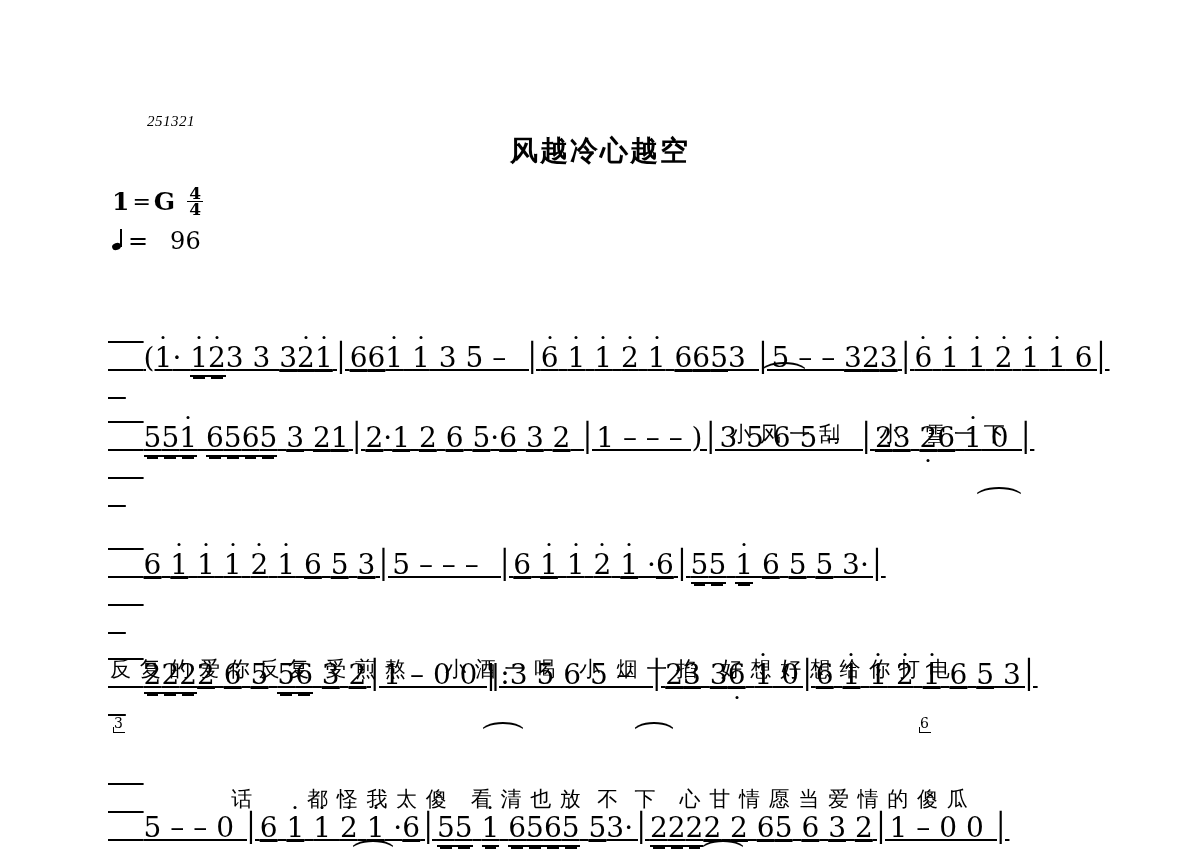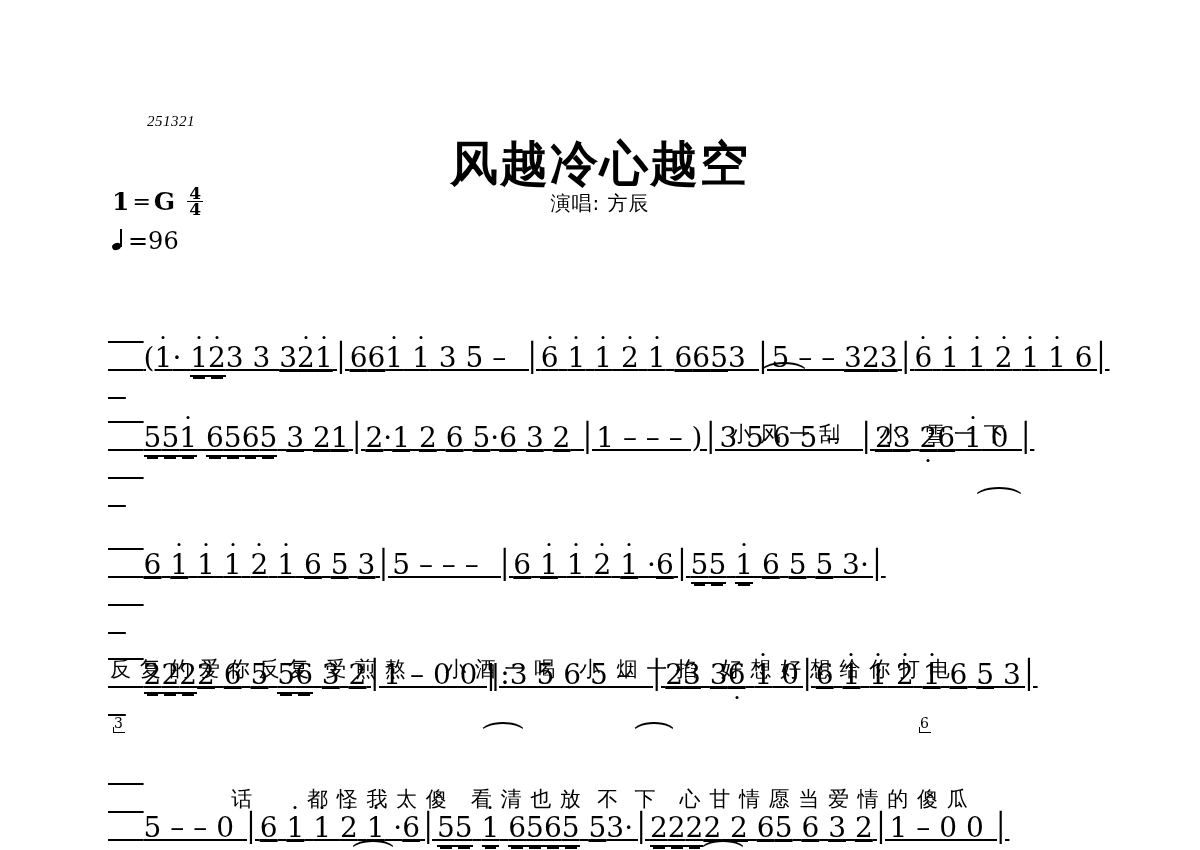--- a/index.html
+++ b/index.html
@@ -34,21 +34,21 @@
     margin-left: 35px;
   }
   .song-title {
     position: absolute;
     left: 0;
     top: 132px;
     width: 1200px;
     text-align: center;
     font-family: "DejaVu Sans", sans-serif;
     font-weight: bold;
-    font-size: 48px;
+    font-size: 28px;
     letter-spacing: 2px;
   }
   .singer {
     position: absolute;
     left: 0;
     top: 190px;
     width: 1200px;
     text-align: center;
     font-family: "DejaVu Sans", sans-serif;
     font-size: 20px;
@@ -205,37 +205,36 @@
 </style>
 </head>
 <body>
 
 <div class="sheet">
 
   <div class="doc-number">251321</div>
 
   <div class="song-title">风越冷心越空</div>
 
-  <div class="singer">演唱: 方辰</div>
 
 
   <div class="keyblock">
     <div class="key-line">
       <span>1</span>
       <span class="eq">=</span>
       <span>G</span>
       <span class="meter">
         <span class="top">4</span>
         <span class="bot">4</span>
       </span>
     </div>
     <div class="tempo-line">
       <span class="tempo-note"></span>
       <span>=</span>
-      <span style="margin-left:0">96</span>
+      <span style="margin-left:22px">96</span>
     </div>
   </div>
 
   <div class="stave" style="top:288px;">
     <span class="sr-only">(1· 1 2 3 3 3 2 1 | 6 6 1  1 3 5 –  | 6 1 1 2 1 6 6 5 3 | 5 – – 3 2 3 | 6 1 1 2 1 1 6 |</span>
     <span>(<span class="oct-up">1</span>· <span class="u2 oct-up">1</span><span class="u2 oct-up">2</span>3 3 <span class="u1">3</span><span class="u1 oct-up">2</span><span class="u1 oct-up">1</span>│<span class="u1">6</span><span class="u1">6</span><span class="oct-up">1</span> <span class="oct-up">1</span> 3 5 –  │<span class="oct-up">6</span> <span class="oct-up">1</span> <span class="oct-up">1</span> <span class="oct-up">2</span> <span class="oct-up">1</span> <span class="u1">6</span><span class="u1">6</span><span class="u1">5</span>3 │5 – – <span class="u1">3</span><span class="u1">2</span><span class="u1">3</span>│<span class="oct-up">6</span> <span class="oct-up">1</span> <span class="oct-up">1</span> <span class="oct-up">2</span> <span class="oct-up">1</span> <span class="oct-up">1</span> 6│</span>
   </div>
 
   <div class="stave" style="top:368px;">
     <span class="sr-only">5 5 1  6 5 6 5  3 2 1 | 2·1  2 6 5·6  3 2 | 1 – – – )| 3 5 6 5 –  | 2 3 2 6 1 0 |</span>

